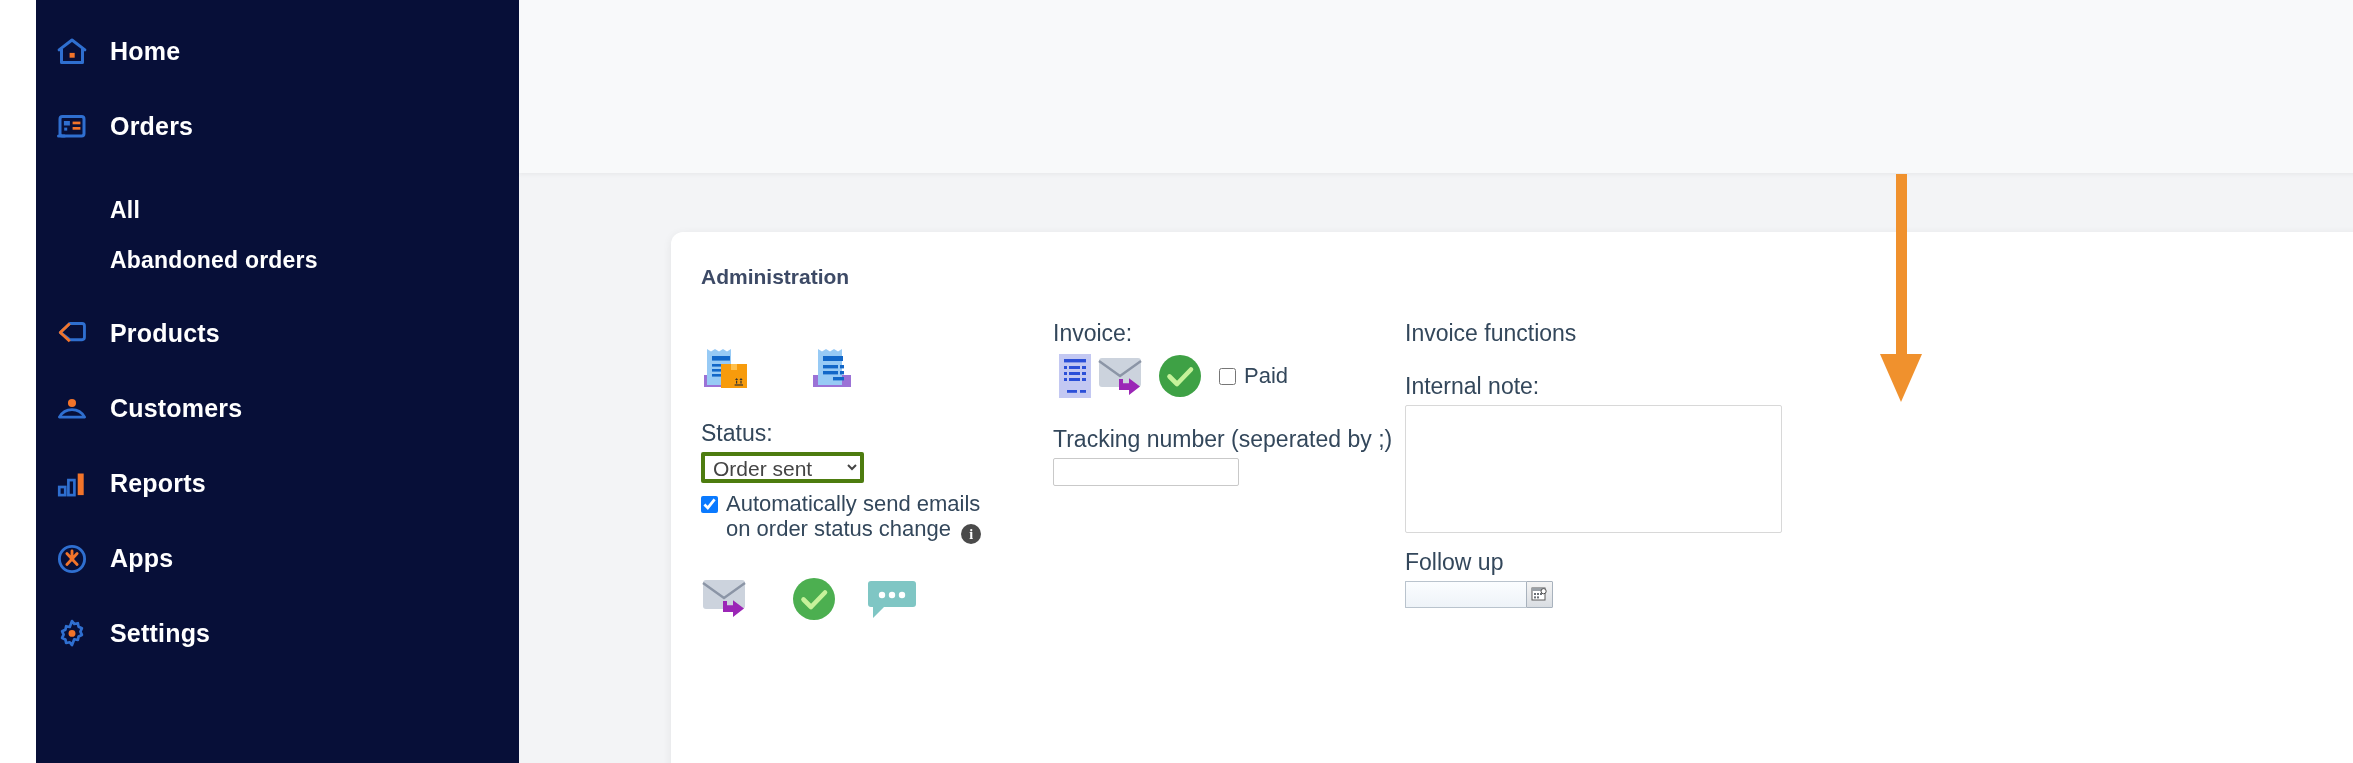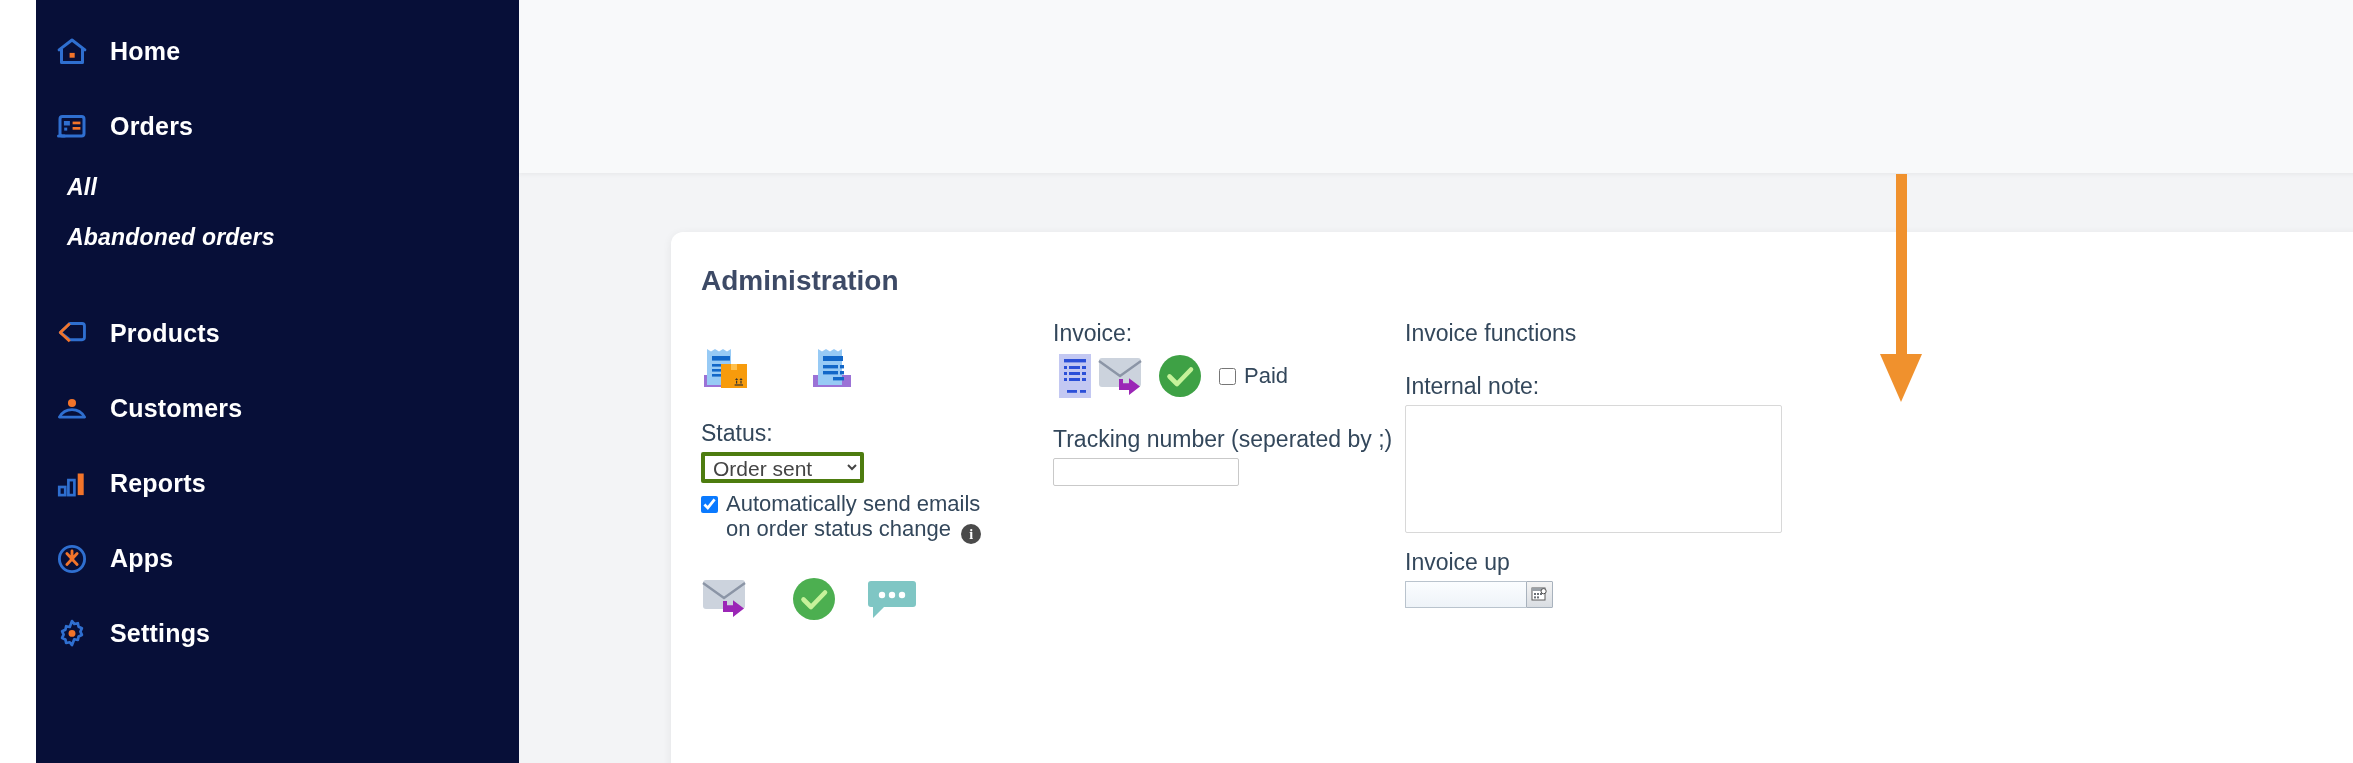--- a/index.html
+++ b/index.html
@@ -32,25 +32,24 @@
     display: flex; align-items: center; justify-content: center;
   }
   .nav-label {
     color: #ffffff;
     font-size: 25px;
     font-weight: bold;
     letter-spacing: .2px;
     white-space: nowrap;
   }
   .nav-sub {
-    display: flex; align-items: flex-start;
+    display: flex; align-items: flex-end;
     height: 50px;
-    padding-left: 31px;
-    cursor: pointer;
-    font-style: italic;
+    padding-left: 74px;
+    cursor: pointer;
   }
   .nav-sub .nav-label { font-size: 23px; }
   .nav-gap-sm { height: 10px; }
   .nav-gap-md { height: 22px; }
 
   
   #main {
     flex: 1 1 auto;
     position: relative;
     height: 763px;
@@ -113,21 +112,21 @@
     left: 152px; top: 232px;
     width: 1708px;
     height: 560px;
     background: #ffffff;
     border-radius: 12px;
     box-shadow: 0 2px 10px rgba(0,0,0,.07);
     z-index: 1;
   }
   #card-title {
     position: absolute; left: 30px; top: 33px;
-    font-size: 28px; font-weight: bold;
+    font-size: 21px; font-weight: bold;
     color: #3d4a66;
   }
 
   
   .col { position: absolute; }
   #col-left  { left: 30px;  top: 108px; width: 350px; }
   #col-mid   { left: 382px; top: 88px;  width: 400px; }
   #col-right { left: 734px; top: 88px;  width: 400px; }
 
   .field-label {
@@ -484,21 +483,21 @@
         <div class="field-label" style="margin-top:22px">Tracking number (seperated by ;)</div>
         <input class="text-input" type="text" placeholder="" style="">
       </div>
 
       <div class="col" id="col-right">
         <div class="field-label">Invoice functions</div>
 
         <div class="field-label" style="margin-top:26px">Internal note:</div>
         <textarea class="note-area" style=""></textarea>
 
-        <div class="field-label" style="margin-top:12px">Invoice up</div>
+        <div class="field-label" style="margin-top:12px">Follow up</div>
         <div class="date-row">
           <input class="date-input" type="text" style="">
           <span class="cal-btn">
             <svg width="17" height="17" viewBox="0 0 17 17">
               <rect x="1" y="2" width="13" height="12" fill="#ffffff" stroke="#5a5a5a" stroke-width="1"></rect>
               <rect x="1" y="2" width="13" height="3" fill="#9aa0a6"></rect>
               <g fill="#6b7076">
                 <rect x="3" y="7" width="2" height="2"></rect>
                   <rect x="6" y="7" width="2" height="2"></rect>
                   <rect x="9" y="7" width="2" height="2"></rect>

